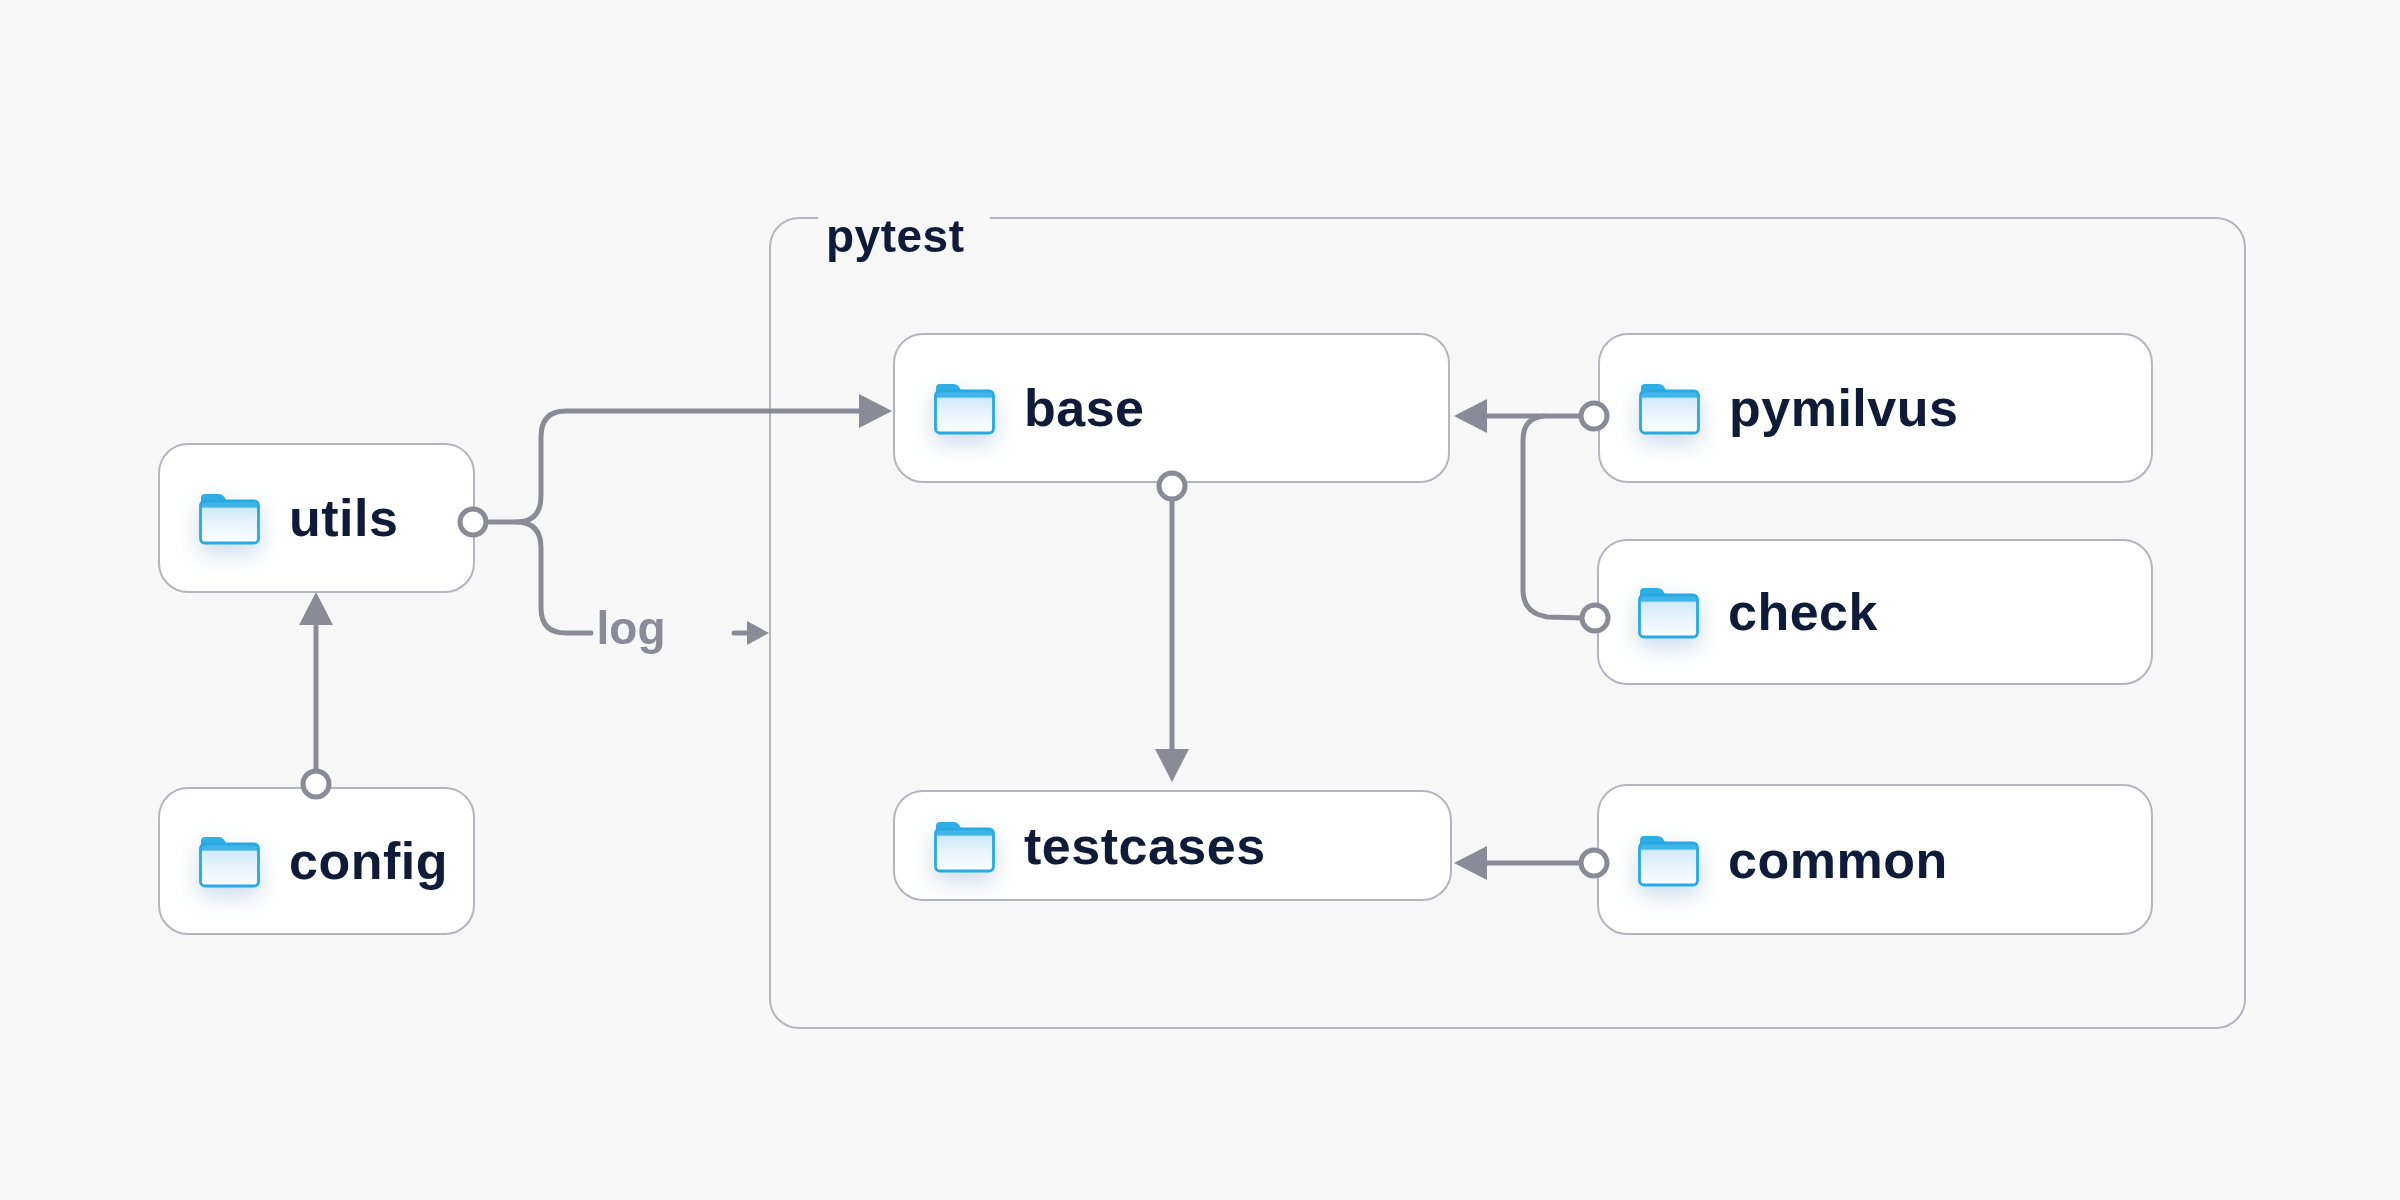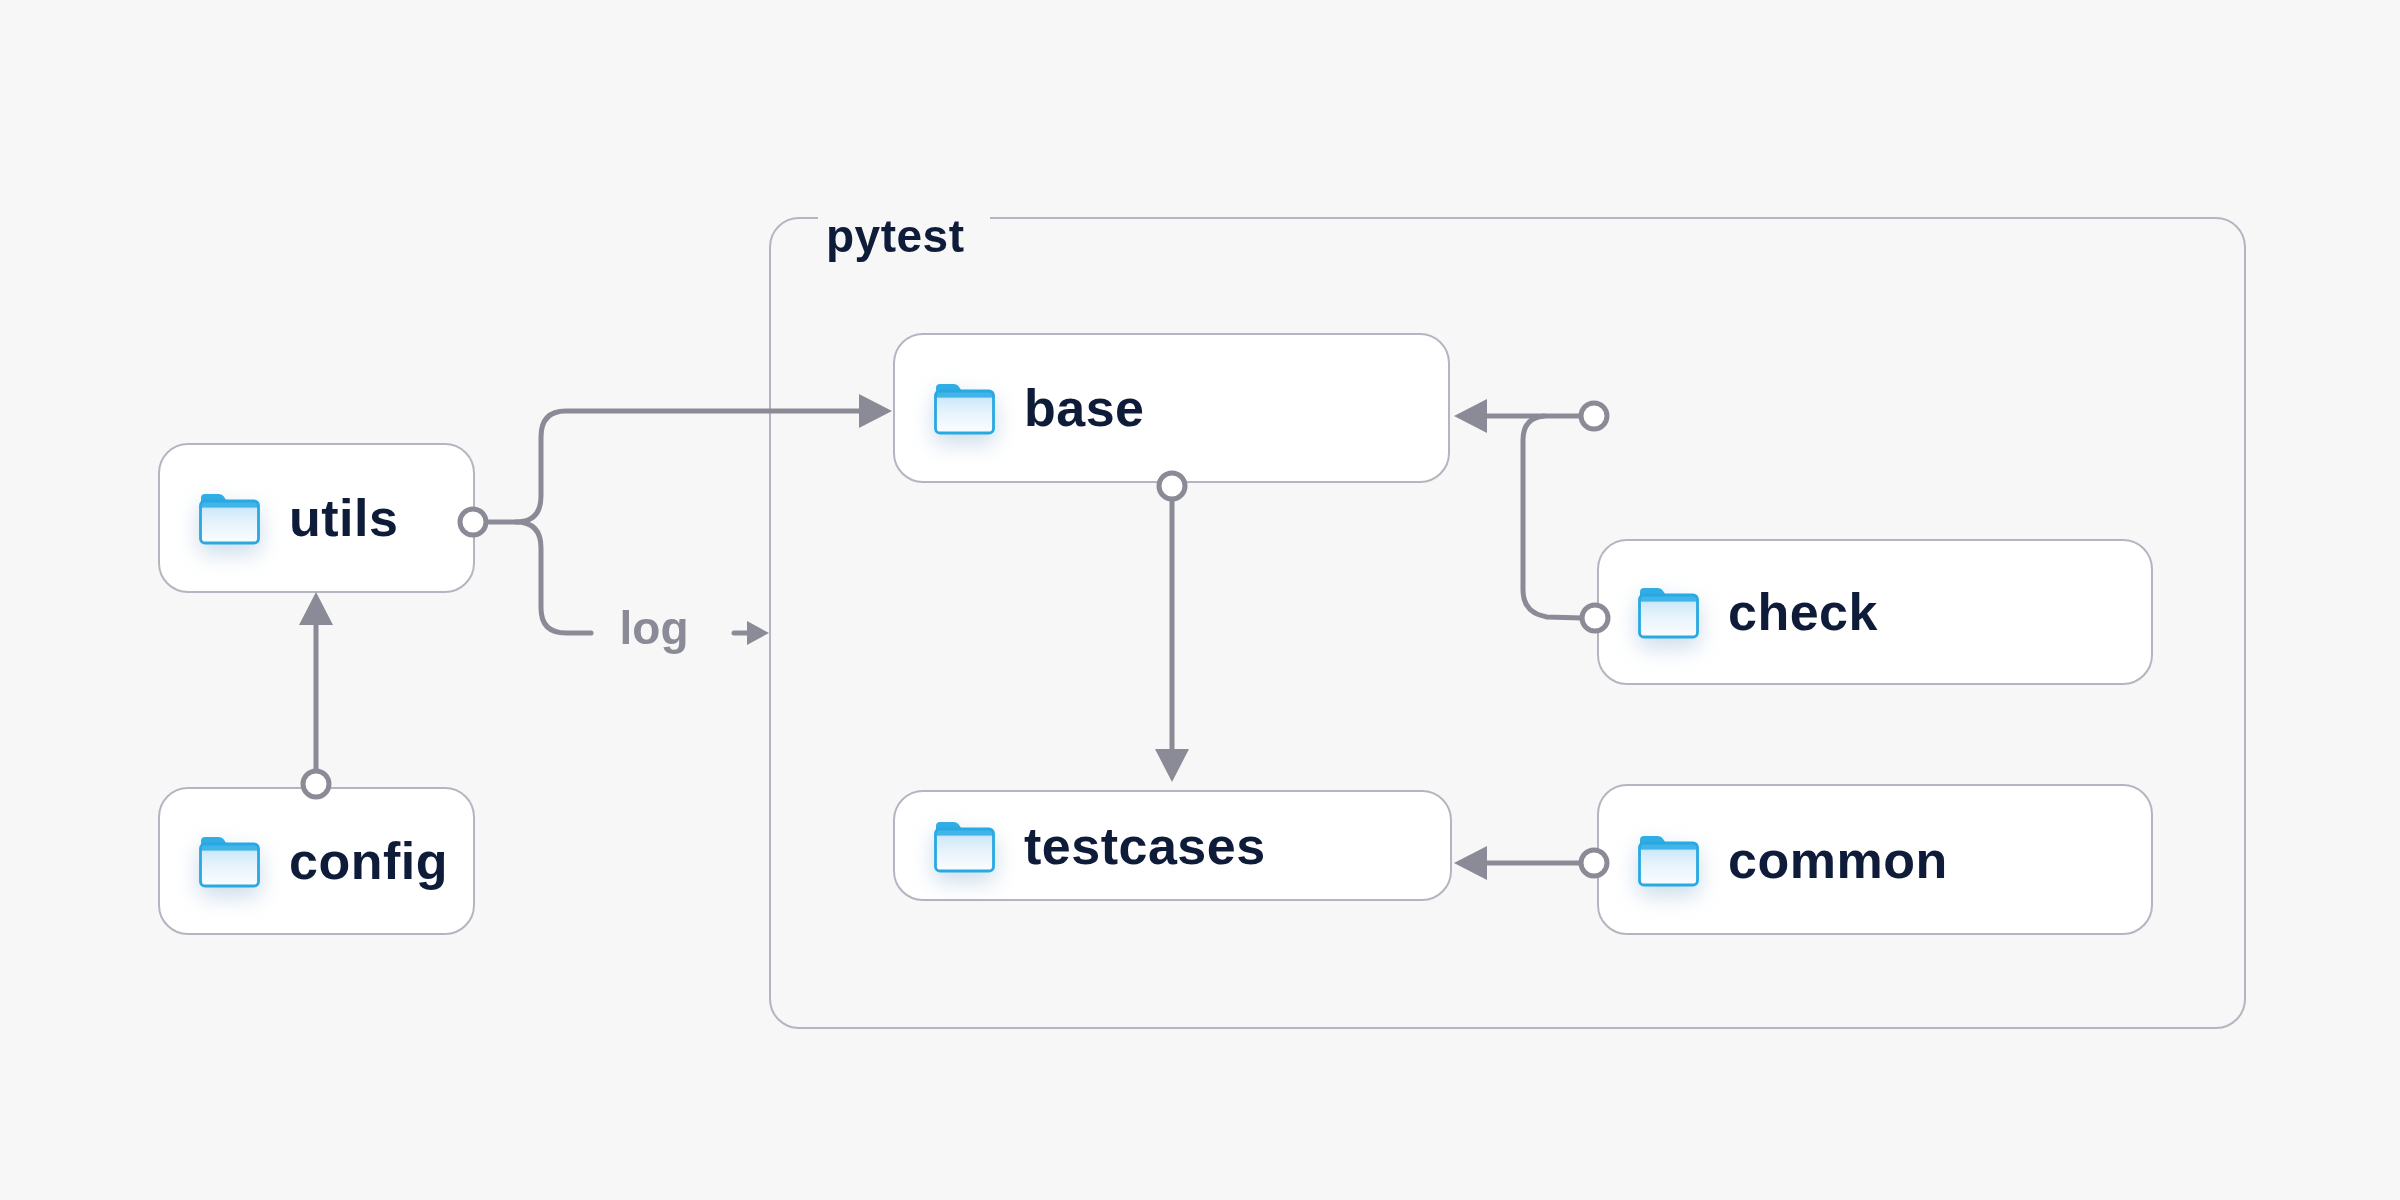--- a/index.html
+++ b/index.html
@@ -38,21 +38,21 @@
     display:flex; align-items:center; gap:27px; padding-left:36px;
   }
   .node .label{
     font-size:52px; font-weight:700; color:#0e1c3a; letter-spacing:.5px;
     white-space:nowrap;
   }
   .folder{ flex:0 0 auto; filter:drop-shadow(0 9px 11px rgba(100,150,190,.33)); }
 
   
   .edge-label{
-    position:absolute; left:599px; top:601px; width:110px;
+    position:absolute; left:576px; top:601px; width:110px;
     text-align:center; font-size:46px; font-weight:600; color:#8b8b97;
   }
 
   svg.overlay{ position:absolute; left:0; top:0; pointer-events:none; }
   .hidden-defs{ position:absolute; width:0; height:0; }
 </style>
 </head>
 <body>
 
 <svg class="hidden-defs" aria-hidden="true">
@@ -92,20 +92,27 @@
   </div>
 
   <div class="node" style="left:893px; top:333px; width:557px; height:150px;">
     <svg class="folder" width="66" height="58" viewBox="0 0 66 58">
       <path d="M5 16 V9 q0 -4 4 -4 h14 q3.2 0 4.8 2.6 L32 14 Z" fill="#2fade4"></path>
       <rect x="4.5" y="12" width="58" height="42" rx="4.5" fill="url(#foldBody)" stroke="#29a9e1" stroke-width="2.8"></rect>
     </svg>
     <span class="label">base</span>
   </div>
 
+  <div class="node" style="left:1598px; top:333px; width:555px; height:150px;">
+    <svg class="folder" width="66" height="58" viewBox="0 0 66 58">
+      <path d="M5 16 V9 q0 -4 4 -4 h14 q3.2 0 4.8 2.6 L32 14 Z" fill="#2fade4"></path>
+      <rect x="4.5" y="12" width="58" height="42" rx="4.5" fill="url(#foldBody)" stroke="#29a9e1" stroke-width="2.8"></rect>
+    </svg>
+    <span class="label">pymilvus</span>
+  </div>
 
   <div class="node" style="left:1597px; top:539px; width:556px; height:146px;">
     <svg class="folder" width="66" height="58" viewBox="0 0 66 58">
       <path d="M5 16 V9 q0 -4 4 -4 h14 q3.2 0 4.8 2.6 L32 14 Z" fill="#2fade4"></path>
       <rect x="4.5" y="12" width="58" height="42" rx="4.5" fill="url(#foldBody)" stroke="#29a9e1" stroke-width="2.8"></rect>
     </svg>
     <span class="label">check</span>
   </div>
 
   <div class="node" style="left:893px; top:784px; width:559px; height:111px;margin-top:6px;">

